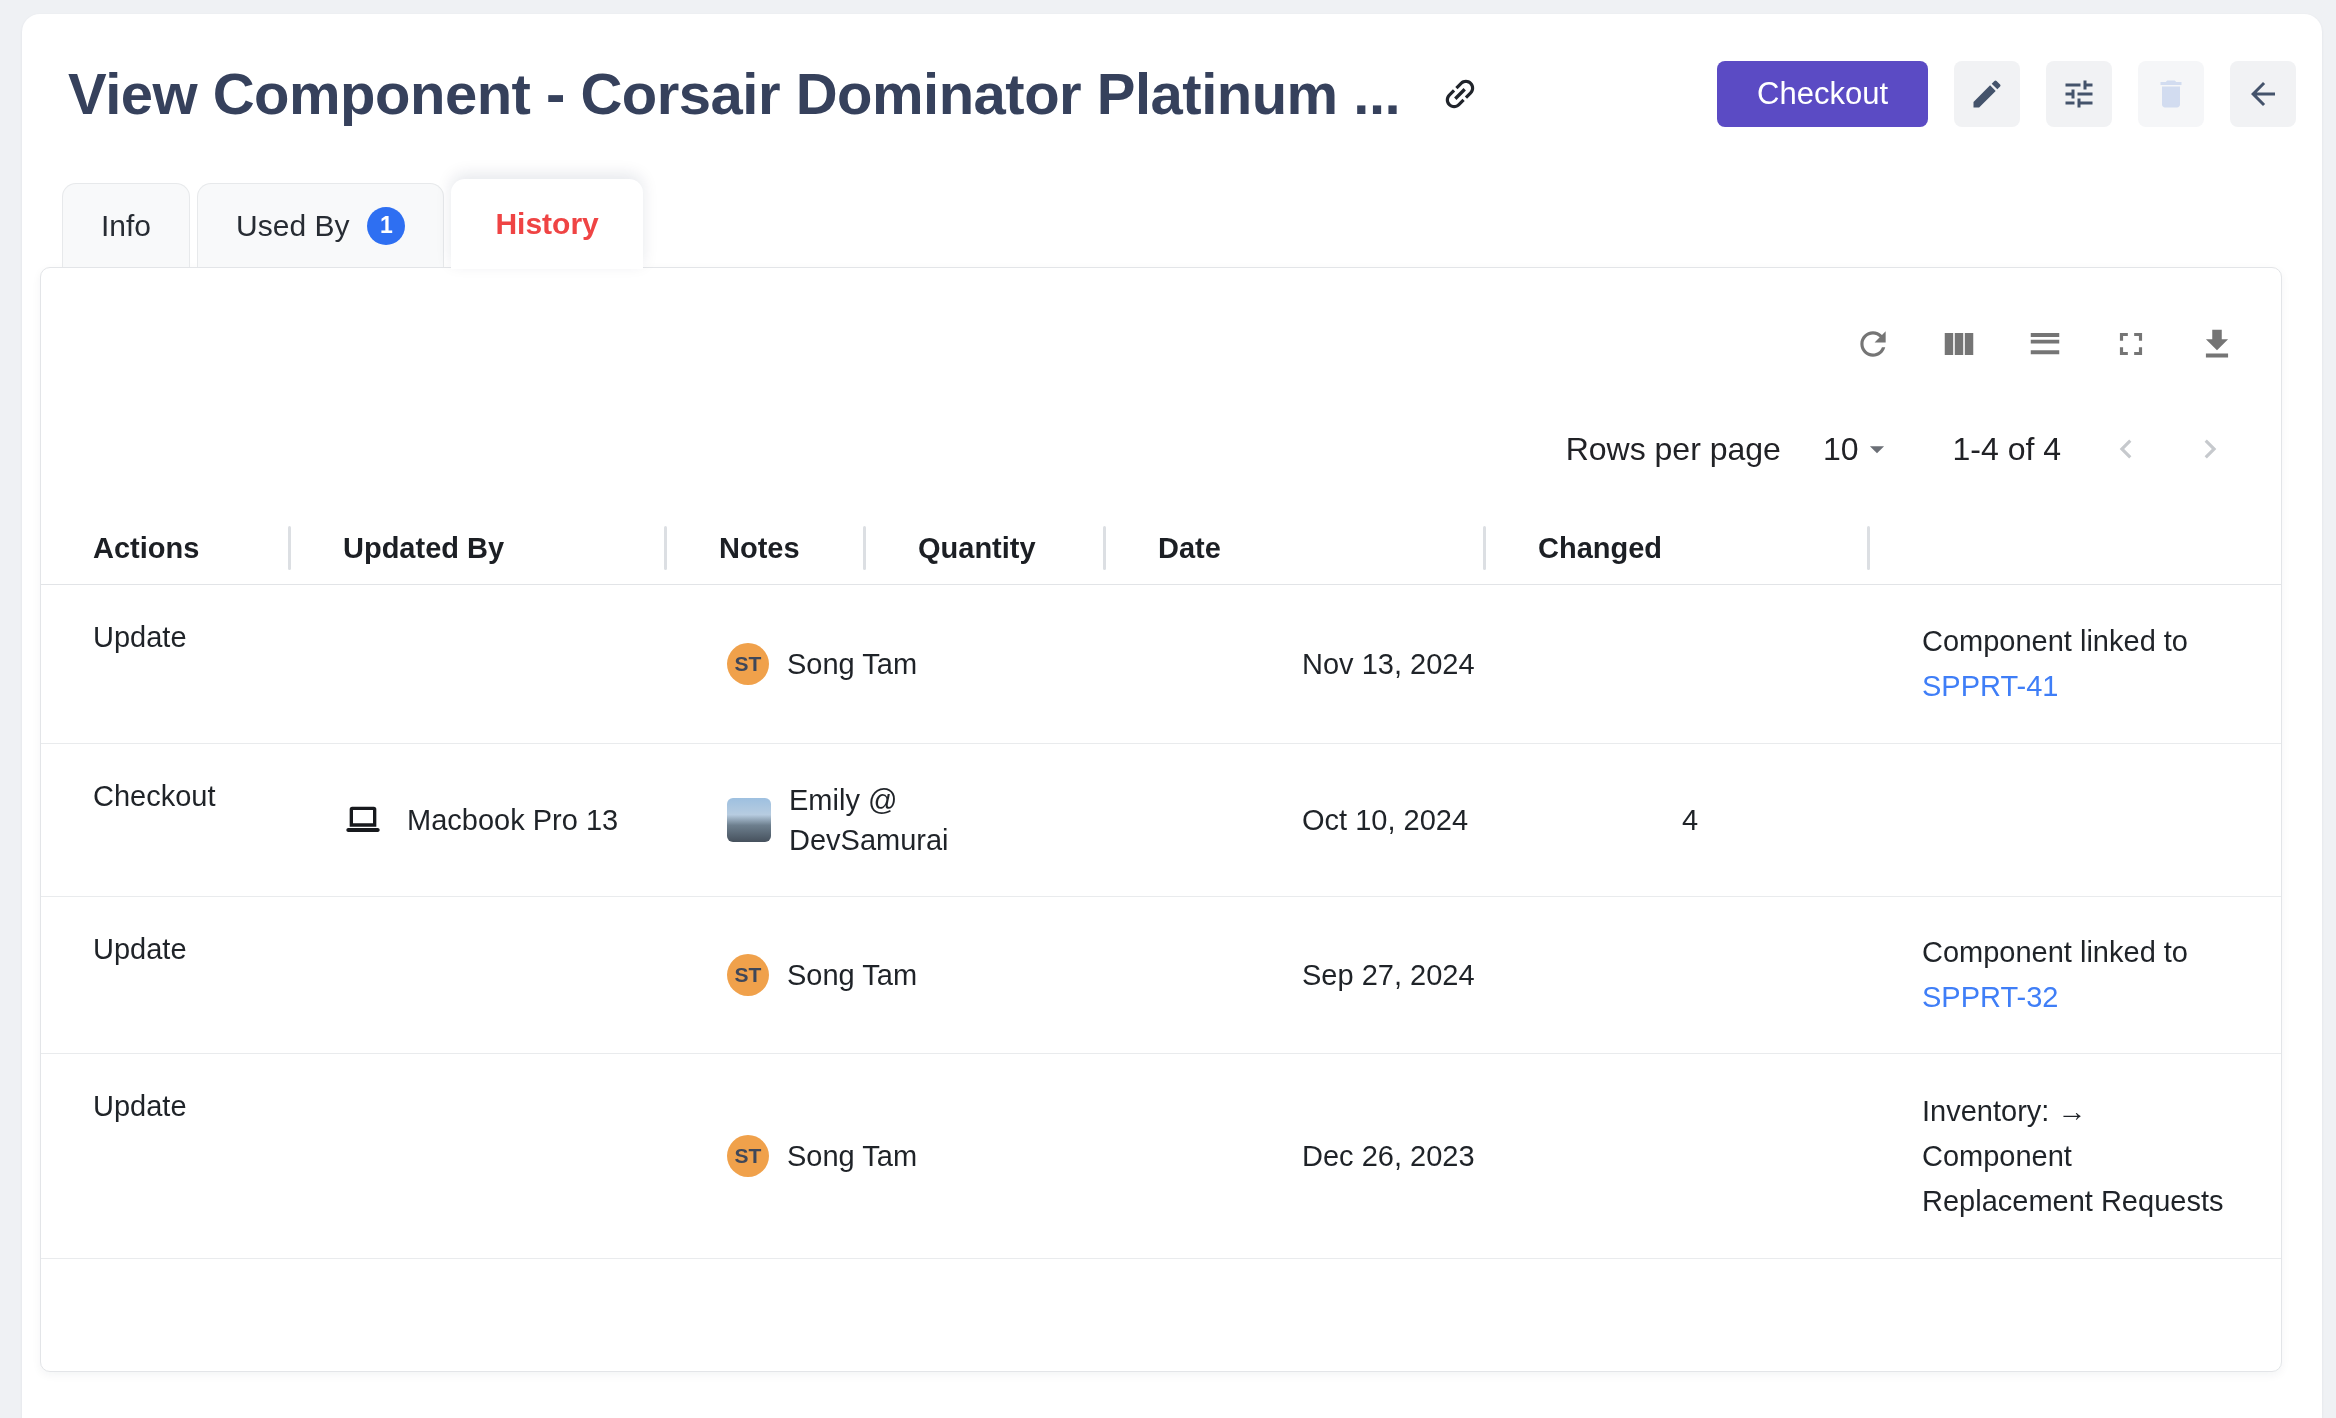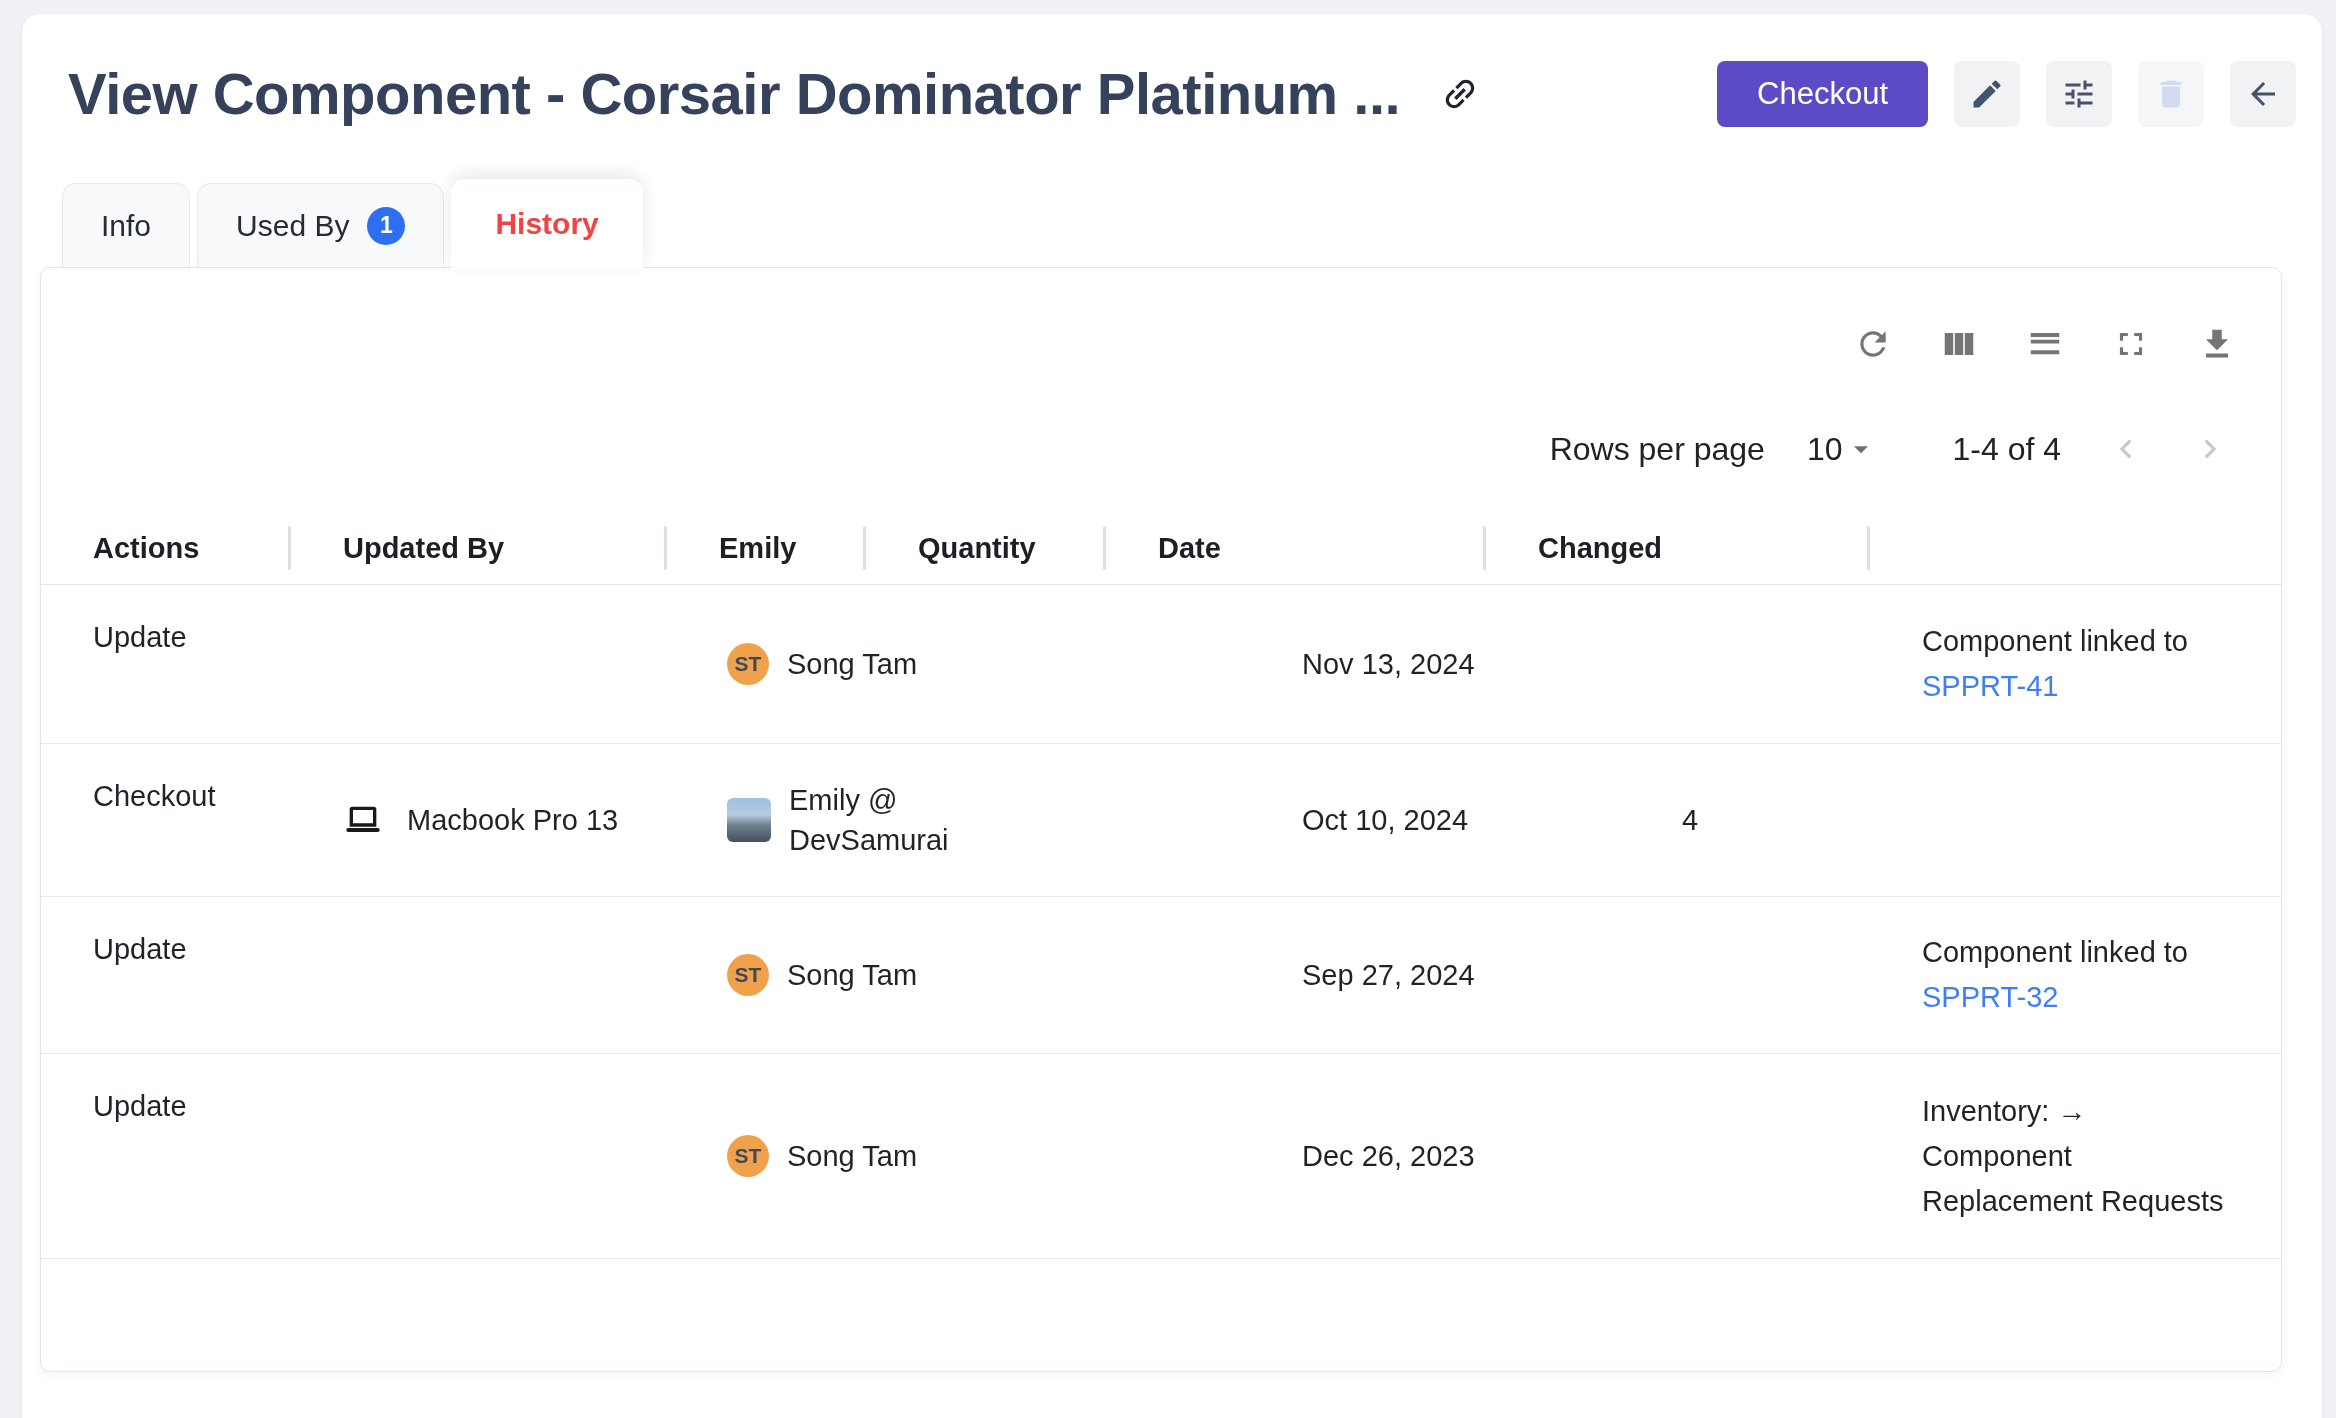--- a/index.html
+++ b/index.html
@@ -54,21 +54,21 @@
     position:relative;z-index:1;margin:0 40px 0 18px;background:#fff;
     border:1px solid #e3e5e8;border-radius:10px;
     box-shadow:0 3px 10px rgba(9,30,66,.05);
   }
   .toolbar{display:flex;justify-content:flex-end;align-items:center;gap:46px;padding:56px 44px 0 0}
   .tool-btn{background:none;border:none;padding:0;width:40px;height:40px;color:#757575;cursor:pointer;display:flex;align-items:center;justify-content:center}
   .tool-btn svg{width:38px;height:38px}
   .pagination{display:flex;justify-content:flex-end;align-items:center;padding:66px 52px 44px 0;font-size:32px;color:#212226}
   .rpp-select{display:flex;align-items:center;gap:2px;margin-left:42px;cursor:pointer}
   .rpp-select svg{width:34px;height:34px;color:#6b6f76}
-  .range{margin-left:74px}
+  .range{margin-left:58px}
   .pg-btn{margin-left:46px;background:none;border:none;padding:0;color:#c6c9cd;display:flex;cursor:default}
   .pg-btn svg{width:38px;height:38px}
   
   .thead{display:flex;align-items:stretch;height:72px;border-bottom:1px solid #e2e4e7;font-size:29px;font-weight:600;color:#1c1f24}
   .th{position:relative;display:flex;align-items:center;padding-left:52px;box-sizing:border-box}
   .th::after{
     content:"";position:absolute;right:0;top:50%;transform:translateY(-50%);
     width:3px;height:44px;border-radius:2px;background:#dcdfe3;
   }
   .c-actions{width:250px}.c-target{width:384px}.c-updated{width:376px}
@@ -224,21 +224,21 @@
     </div>
 
     <div class="thead">
       <div class="th c-actions">
           <span>Actions</span>
         </div>
       <div class="th c-updated">
           <span>Updated By</span>
         </div>
       <div class="th c-notes">
-          <span>Emily</span>
+          <span>Notes</span>
         </div>
       <div class="th c-qty">
           <span>Quantity</span>
         </div>
       <div class="th c-date">
           <span>Date</span>
         </div>
       <div class="th c-changed">
           <span>Changed</span>
         </div>

